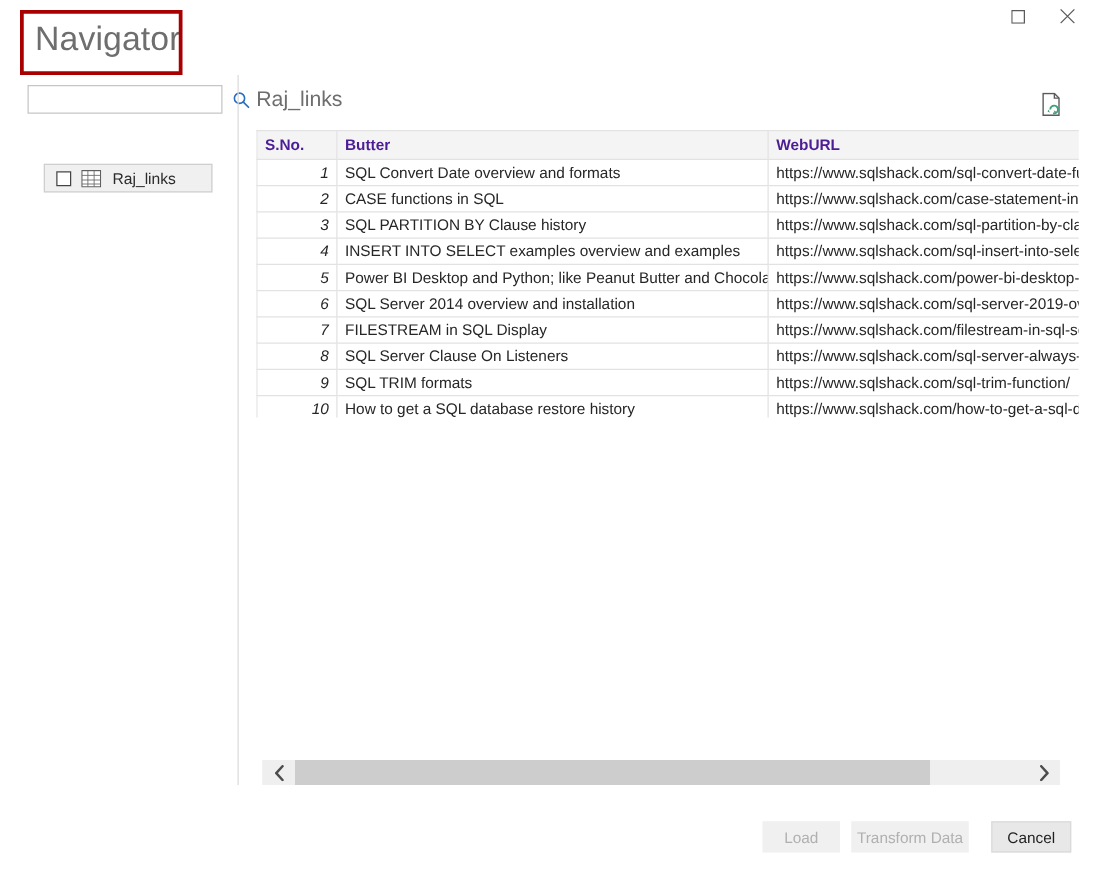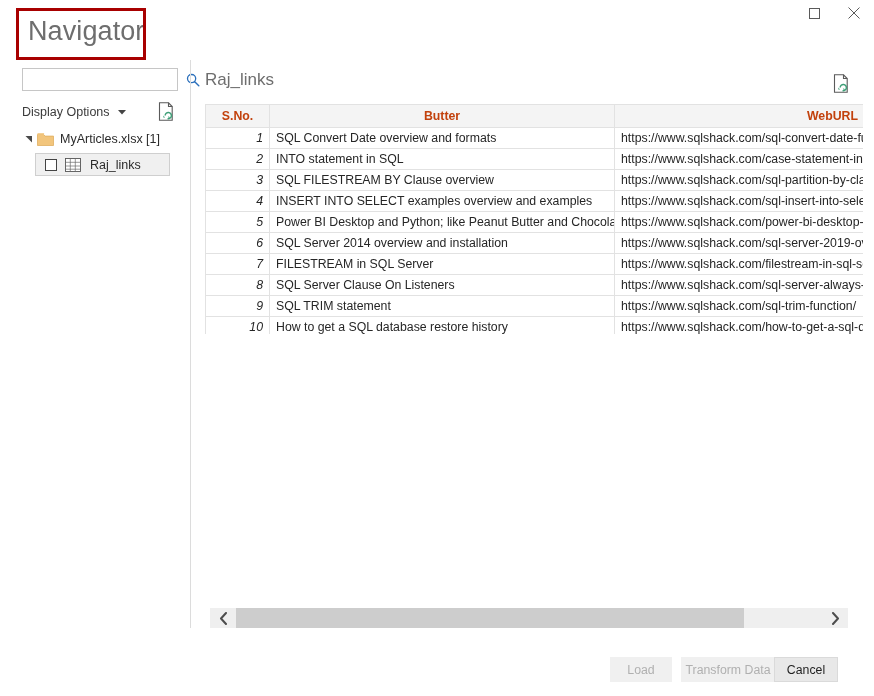--- a/index.html
+++ b/index.html
@@ -189,25 +189,25 @@
     border-collapse: collapse;
     table-layout: fixed;
     width: 845px;
     font-size: 12.3px;
     color: #262626;
   }
   table.preview th {
     background: #f4f4f4;
     border: 1px solid #e2e2e2;
     font-weight: bold;
-    text-align: center;
+    text-align: left;
     padding: 4px 6px;
     height: 19px;
     white-space: nowrap;
-    color: #c2410c;
+    color: #4c1d95;
   }
   table.preview td {
     border: 1px solid #e2e2e2;
     padding: 3px 6px;
     height: 20px;
     white-space: nowrap;
     overflow: hidden;
     background: #ffffff;
   }
   table.preview col.c-sno  { width: 64px; }
@@ -263,21 +263,21 @@
     display: flex; align-items: center; justify-content: center;
     white-space: nowrap;
   }
   .btn.enabled {
     background: #e8e8e8;
     color: #1f1f1f;
     border: 1px solid #dadada;
   }
   #btn-load      { left: 610px; top: 2px; width: 62px; }
   #btn-transform { left: 681px; top: 2px; width: 94px; }
-  #btn-cancel    { left: 774px; top: 2px; width: 64px; }
+  #btn-cancel    { left: 793px; top: 2px; width: 64px; }
 </style>
 </head>
 <body>
 
 <div id="app">
 
   <div class="titlebar">
     <div class="win-btns">
       <div class="win-btn">
         <svg width="11" height="11" viewBox="0 0 11 11">
@@ -300,53 +300,22 @@
     <div class="search-row">
       <input class="search-input" type="text" placeholder="" style="">
       <span class="search-icon">
         <svg width="14" height="14" viewBox="0 0 14 14">
           <circle cx="5.6" cy="5.6" r="4.1" fill="none" stroke="#2a6fbb" stroke-width="1.3"></circle>
           <path d="M8.7 8.7 L12.8 12.8" stroke="#2a6fbb" stroke-width="1.4" stroke-linecap="round"></path>
         </svg>
       </span>
     </div>
 
-    <div class="display-opts-row">
-      <span class="display-opts-label">Display Options</span>
-      <span class="caret-down">
-        <svg width="8" height="5" viewBox="0 0 8 5">
-            <path d="M0 0 L4 4.5 L8 0 Z" fill="#444"></path>
-          </svg>
-      </span>
-      <span class="refresh-doc-icon">
-        <svg width="17" height="19" viewBox="0 0 17 19">
-          <path d="M1.5 0.8 H10.5 L14.2 4.5 V18.2 H1.5 Z" fill="#ffffff" stroke="#5a5a5a" stroke-width="1.1"></path>
-          <path d="M10.5 0.8 V4.5 H14.2" fill="none" stroke="#5a5a5a" stroke-width="1.1"></path>
-          <path d="M7.2 13.6 a3.1 3.1 0 1 1 2.3 3" fill="none" stroke="#3f9f78" stroke-width="1.5"></path>
-          <path d="M9.9 14.3 l1.8 0.6 -0.6 1.8 Z" fill="#3f9f78"></path>
-          <path d="M6.9 15.9 l-1.8 -0.6 0.6 -1.8 Z" fill="#3f9f78"></path>
-        </svg>
-      </span>
-    </div>
 
     <div class="tree">
-      <div class="tree-node">
-        <span class="tree-expander">
-          <svg width="8" height="8" viewBox="0 0 8 8">
-              <path d="M0.5 1 L7 1 L7 7.5 Z" fill="#4a4a4a"></path>
-            </svg>
-        </span>
-        <span class="folder-icon">
-          <svg width="17" height="14" viewBox="0 0 17 14">
-            <path d="M0.5 2.5 h6 l1.6 1.6 h8.4 v9.4 h-16 Z" fill="#f2c57c" stroke="#dfae60" stroke-width="0.8"></path>
-            <path d="M0.5 1.2 h6.6 v1.6 h-6.6 Z" fill="#f2c57c"></path>
-          </svg>
-        </span>
-        <span class="tree-node-label">MyArticles.xlsx [1]</span>
-      </div>
 
       <div class="tree-child">
         <span class="chk-box"></span>
         <span class="grid-icon">
           <svg width="16" height="14" viewBox="0 0 16 14">
             <rect x="0.5" y="0.5" width="15" height="13" fill="#ffffff" stroke="#555" stroke-width="0.9"></rect>
             <path d="M0.5 4.3 H15.5 M0.5 8 H15.5 M0.5 11.2 H15.5 M5.3 0.5 V13.5 M10.3 0.5 V13.5" stroke="#6a6a6a" stroke-width="0.7"></path>
           </svg>
         </span>
         <span class="tree-child-label">Raj_links</span>
@@ -384,56 +353,56 @@
           </tr>
         </thead>
         <tbody>
             <tr>
               <td class="sno">1</td>
               <td>SQL Convert Date overview and formats</td>
               <td>https://www.sqlshack.com/sql-convert-date-functions-and-formats/</td>
             </tr>
             <tr>
               <td class="sno">2</td>
-              <td>INTO statement in SQL</td>
+              <td>CASE functions in SQL</td>
               <td>https://www.sqlshack.com/case-statement-in-sql/</td>
             </tr>
             <tr>
               <td class="sno">3</td>
-              <td>SQL FILESTREAM BY Clause overview</td>
+              <td>SQL PARTITION BY Clause history</td>
               <td>https://www.sqlshack.com/sql-partition-by-clause-overview/</td>
             </tr>
             <tr>
               <td class="sno">4</td>
               <td>INSERT INTO SELECT examples overview and examples</td>
               <td>https://www.sqlshack.com/sql-insert-into-select-statement/</td>
             </tr>
             <tr>
               <td class="sno">5</td>
               <td>Power BI Desktop and Python; like Peanut Butter and Chocolate</td>
               <td>https://www.sqlshack.com/power-bi-desktop-and-python/</td>
             </tr>
             <tr>
               <td class="sno">6</td>
               <td>SQL Server 2014 overview and installation</td>
               <td>https://www.sqlshack.com/sql-server-2019-overview-and-installation/</td>
             </tr>
             <tr>
               <td class="sno">7</td>
-              <td>FILESTREAM in SQL Server</td>
+              <td>FILESTREAM in SQL Display</td>
               <td>https://www.sqlshack.com/filestream-in-sql-server/</td>
             </tr>
             <tr>
               <td class="sno">8</td>
               <td>SQL Server Clause On Listeners</td>
               <td>https://www.sqlshack.com/sql-server-always-on-listeners/</td>
             </tr>
             <tr>
               <td class="sno">9</td>
-              <td>SQL TRIM statement</td>
+              <td>SQL TRIM formats</td>
               <td>https://www.sqlshack.com/sql-trim-function/</td>
             </tr>
             <tr>
               <td class="sno">10</td>
               <td>How to get a SQL database restore history</td>
               <td>https://www.sqlshack.com/how-to-get-a-sql-database-restore-history/</td>
             </tr>
           </tbody>
       </table>
     </div>

